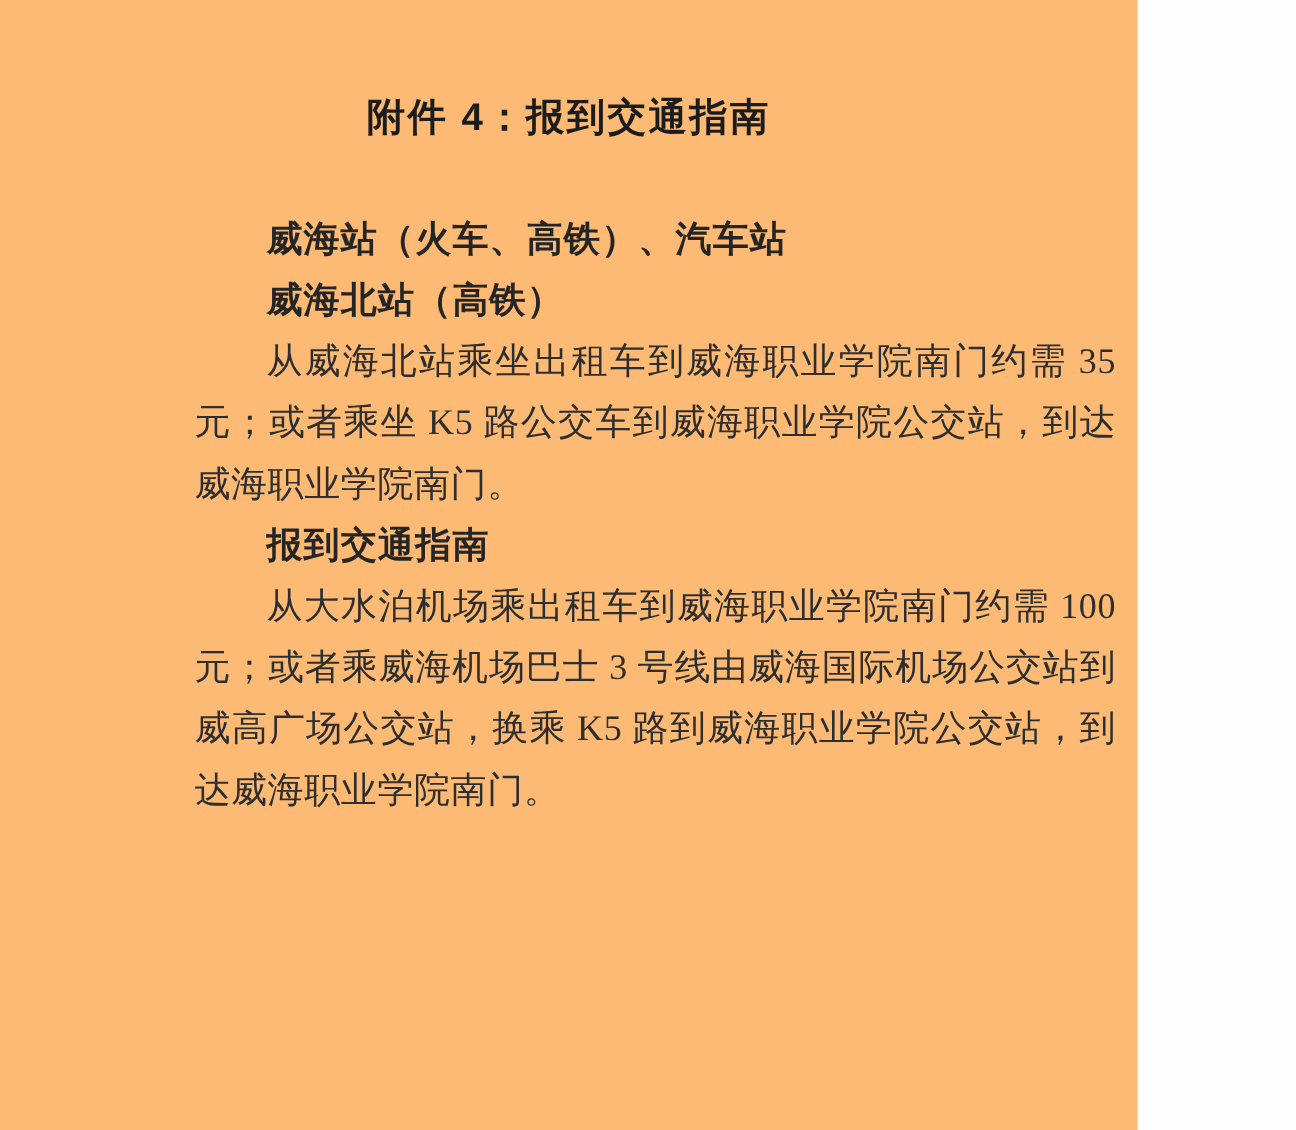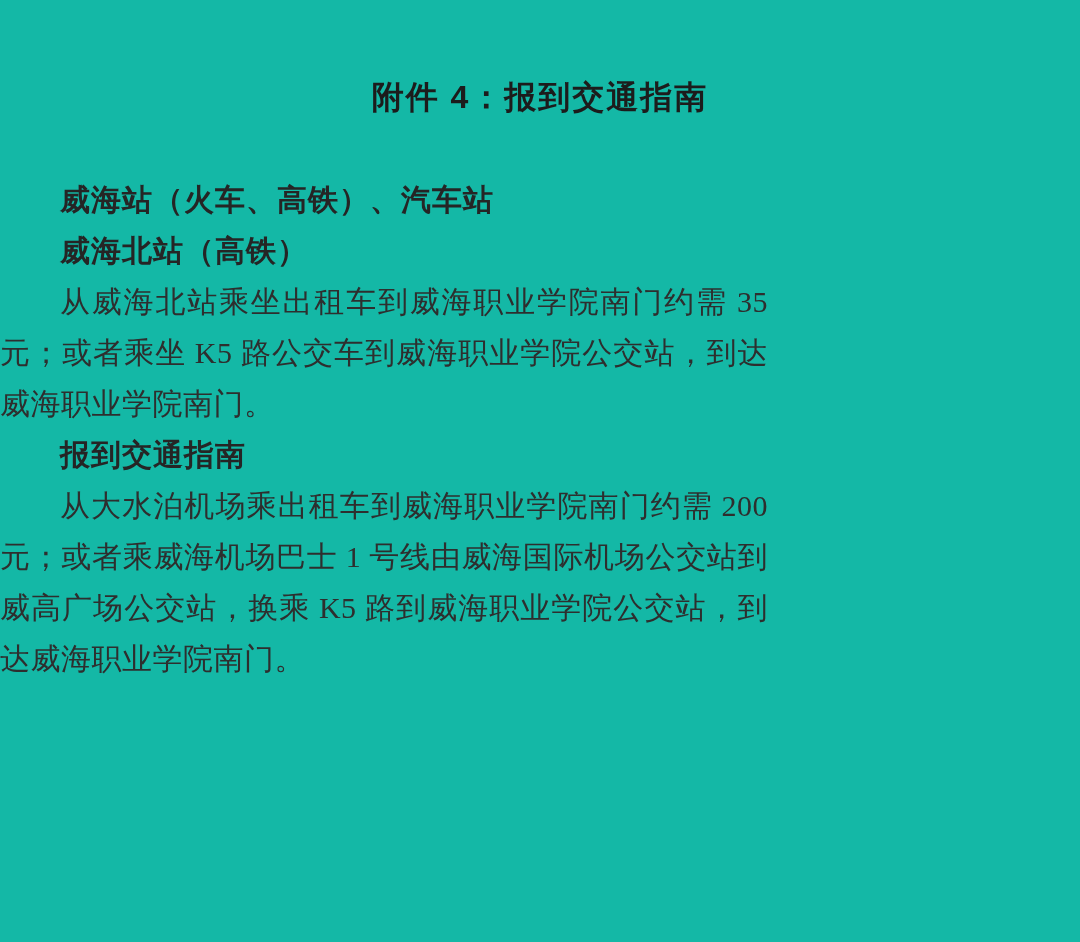--- a/index.html
+++ b/index.html
@@ -10,37 +10,38 @@
     overflow: hidden;
   }
 
   body {
     background: #fefefe;
     font-family: "Liberation Serif", "DejaVu Serif", serif;
   }
 
   .page {
     position: relative;
-    width: 1080px;
+    width: 948px;
     height: 942px;
-    background: #14b8a6;
+    background: #fdba74;
   }
 
   .doc-title {
     padding-top: 76px;
     text-align: center;
     font-family: "Liberation Sans", "DejaVu Sans", sans-serif;
     font-weight: 700;
     font-size: 32px;
     line-height: 42px;
     color: #1c1c1c;
     letter-spacing: 2px;
   }
 
   .doc-body {
+    margin-left: 162px;
     width: 768px;
     margin-top: 56px;
     font-size: 30px;
     line-height: 51px;
     color: #2e2e2e;
     text-align: justify;
     text-justify: inter-ideograph;
   }
 
   .sec-heading {
@@ -65,17 +66,17 @@
   <h1 class="doc-title">附件 4：报到交通指南</h1>
 
   <div class="doc-body">
 
     <h2 class="sec-heading">威海站（火车、高铁）、汽车站</h2>
 
     <h2 class="sec-heading">威海北站（高铁）</h2>
     <p class="sec-para">从威海北站乘坐出租车到威海职业学院南门约需 35 元；或者乘坐 K5 路公交车到威海职业学院公交站，到达威海职业学院南门。</p>
 
     <h2 class="sec-heading">报到交通指南</h2>
-    <p class="sec-para">从大水泊机场乘出租车到威海职业学院南门约需 200 元；或者乘威海机场巴士 1 号线由威海国际机场公交站到威高广场公交站，换乘 K5 路到威海职业学院公交站，到达威海职业学院南门。</p>
+    <p class="sec-para">从大水泊机场乘出租车到威海职业学院南门约需 100 元；或者乘威海机场巴士 3 号线由威海国际机场公交站到威高广场公交站，换乘 K5 路到威海职业学院公交站，到达威海职业学院南门。</p>
 
   </div>
 
 </div>
 
 </body></html>

